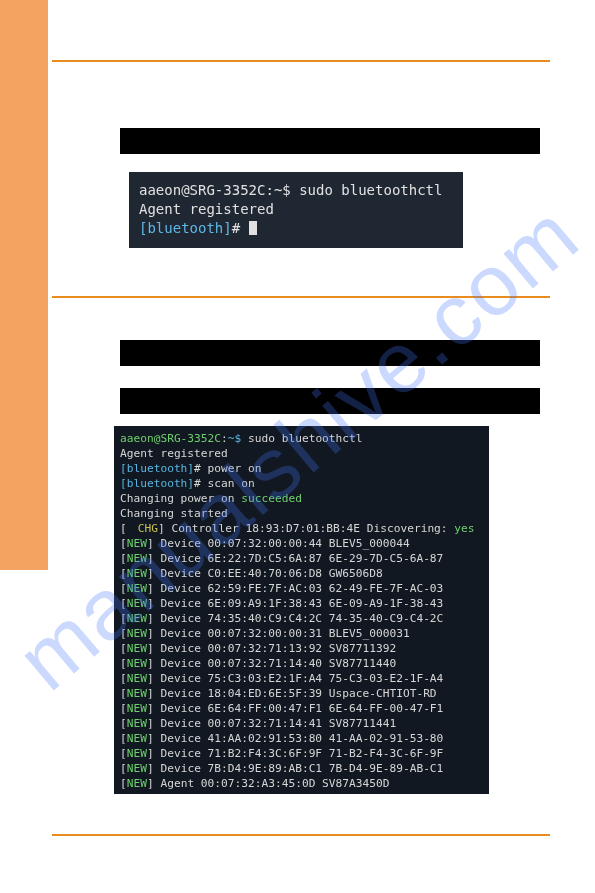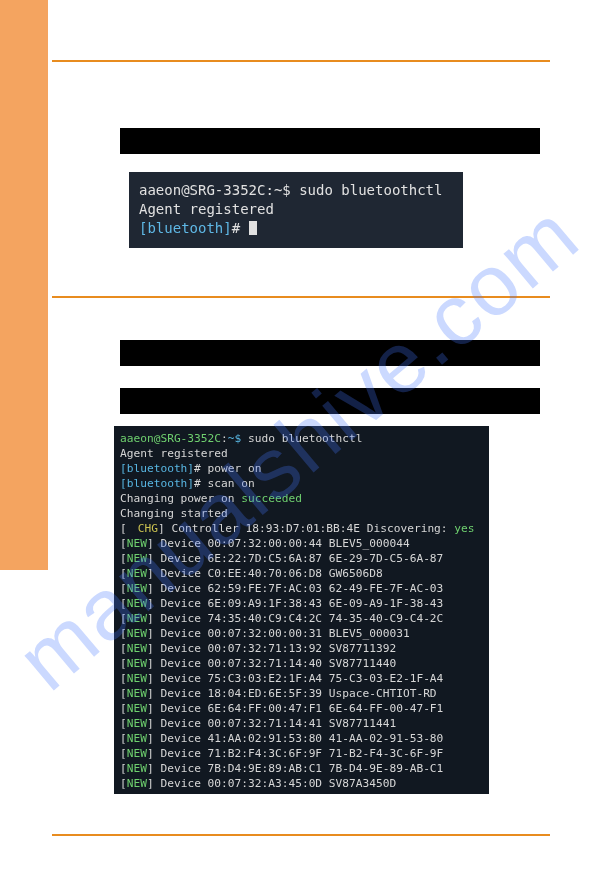--- a/index.html
+++ b/index.html
@@ -81,20 +81,20 @@
         <div><span class="pl">[</span><span class="gr">NEW</span><span class="pl">] </span><span class="pl">Device 00:07:32:00:00:31 BLEV5_000031</span></div>
         <div><span class="pl">[</span><span class="gr">NEW</span><span class="pl">] </span><span class="pl">Device 00:07:32:71:13:92 SV87711392</span></div>
         <div><span class="pl">[</span><span class="gr">NEW</span><span class="pl">] </span><span class="pl">Device 00:07:32:71:14:40 SV87711440</span></div>
         <div><span class="pl">[</span><span class="gr">NEW</span><span class="pl">] </span><span class="pl">Device 75:C3:03:E2:1F:A4 75-C3-03-E2-1F-A4</span></div>
         <div><span class="pl">[</span><span class="gr">NEW</span><span class="pl">] </span><span class="pl">Device 18:04:ED:6E:5F:39 Uspace-CHTIOT-RD</span></div>
         <div><span class="pl">[</span><span class="gr">NEW</span><span class="pl">] </span><span class="pl">Device 6E:64:FF:00:47:F1 6E-64-FF-00-47-F1</span></div>
         <div><span class="pl">[</span><span class="gr">NEW</span><span class="pl">] </span><span class="pl">Device 00:07:32:71:14:41 SV87711441</span></div>
         <div><span class="pl">[</span><span class="gr">NEW</span><span class="pl">] </span><span class="pl">Device 41:AA:02:91:53:80 41-AA-02-91-53-80</span></div>
         <div><span class="pl">[</span><span class="gr">NEW</span><span class="pl">] </span><span class="pl">Device 71:B2:F4:3C:6F:9F 71-B2-F4-3C-6F-9F</span></div>
         <div><span class="pl">[</span><span class="gr">NEW</span><span class="pl">] </span><span class="pl">Device 7B:D4:9E:89:AB:C1 7B-D4-9E-89-AB-C1</span></div>
-        <div><span class="pl">[</span><span class="gr">NEW</span><span class="pl">] </span><span class="pl">Device 00:07:32:A3:45:0D SV87A3450D</span></div>
+        <div><span class="pl">[</span><span class="gr">NEW</span><span class="pl">] </span><span class="pl">Agent 00:07:32:A3:45:0D SV87A3450D</span></div>
       </div>
   </div>
 
   <div style="height:40px"></div>
   <div class="hr"></div>
 
 </div>
 
 </body></html>

